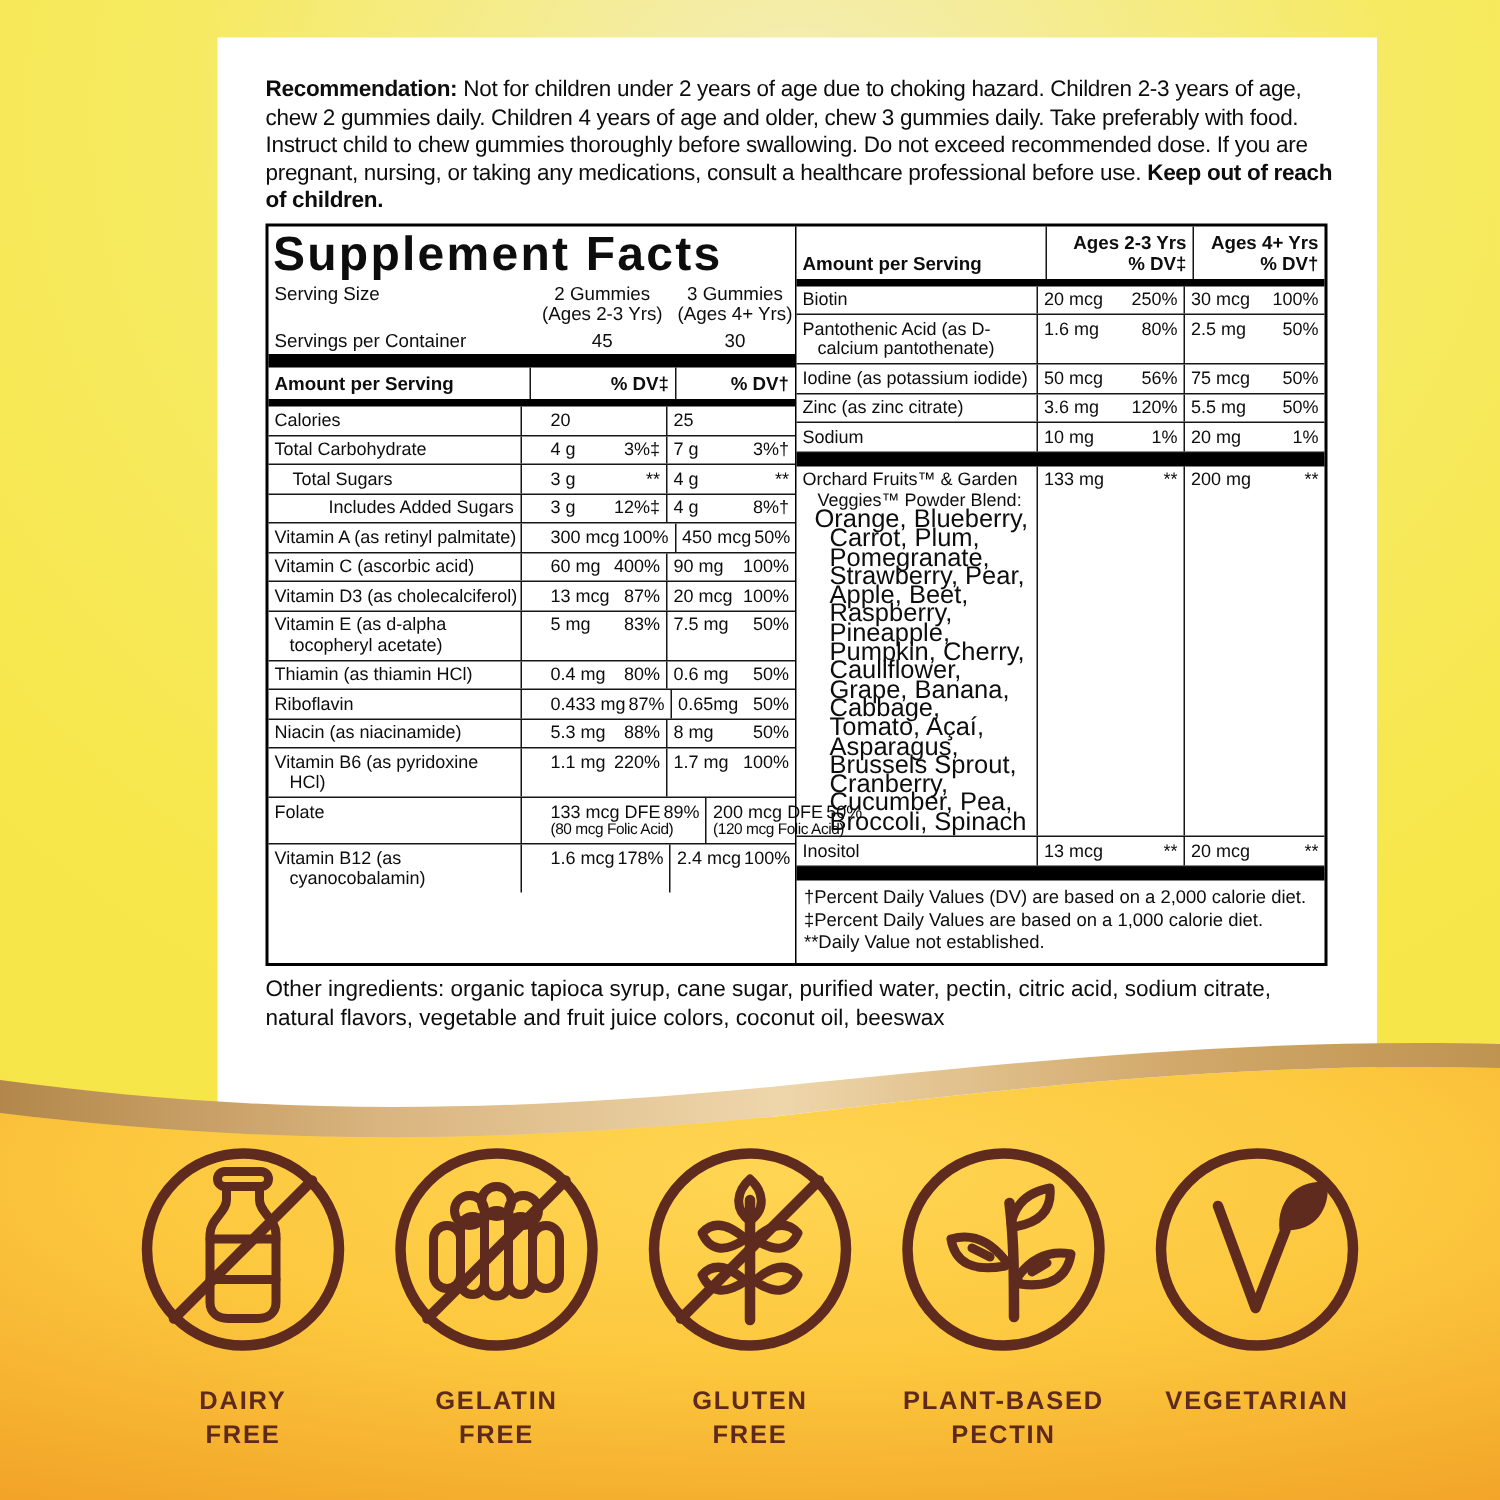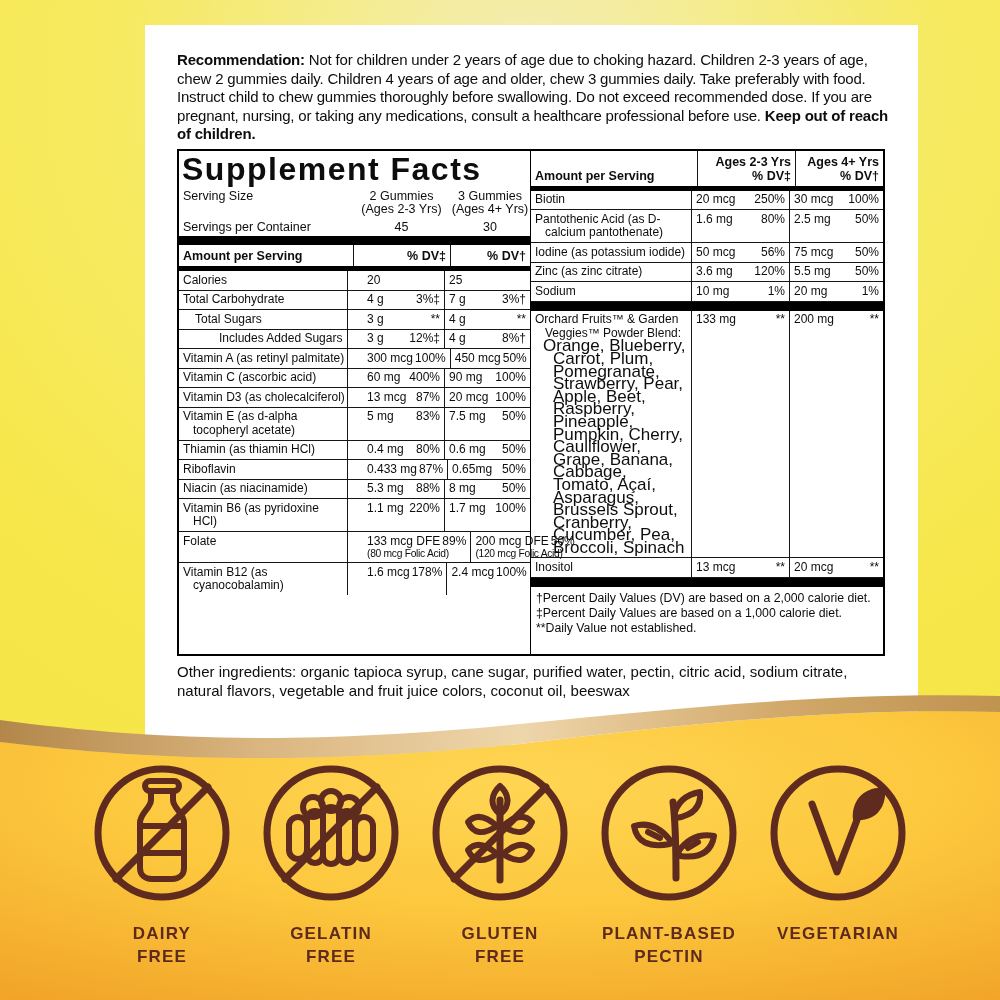--- a/index.html
+++ b/index.html
@@ -40,21 +40,21 @@
   .ind2{padding-left:50px;}
   .cv{border-left:1px solid #161616;box-sizing:border-box;font-size:12px;line-height:13.5px;padding:2.5px 4px;}
   .cv1L{flex:0 0 97px;padding-left:19px;} .cv2L{flex:1;}
   .cv1R{flex:0 0 98px;} .cv2R{flex:1;}
   .vl{display:flex;justify-content:space-between;gap:2px;}
   .amt{white-space:nowrap;}
   .dv{text-align:right;white-space:nowrap;}
   .sub{font-size:10.3px;line-height:11.5px;white-space:nowrap;letter-spacing:-0.3px;}
   .bhead{font-size:12px;line-height:13.5px;}
   .blist{font-size:17px;line-height:12.6px;padding-left:8px;}
-  .footnotes{font-size:12.3px;line-height:15.2px;padding:4px 4px 18px 5px;}
+  .footnotes{font-size:12.3px;line-height:15.2px;padding:4px 4px 6px 5px;}
   .other-ing{font-size:15px;line-height:18.4px;margin-top:7px;width:715px;}
   
   .wave-svg{position:absolute;left:0;top:688px;width:1000px;height:312px;display:block;}
   
   .badges{position:absolute;left:82px;top:760px;width:836px;display:flex;justify-content:space-between;}
   .badge{width:160px;display:flex;flex-direction:column;align-items:center;}
   .badge svg{width:146px;height:146px;display:block;}
   .badge-label{margin-top:17px;font-weight:bold;font-size:17px;letter-spacing:1.2px;line-height:1.35;
     color:#5d2a1d;text-align:center;white-space:pre-line;}
   .ic{stroke:#5e2b1e;fill:none;stroke-width:7;stroke-linecap:round;stroke-linejoin:round;}

